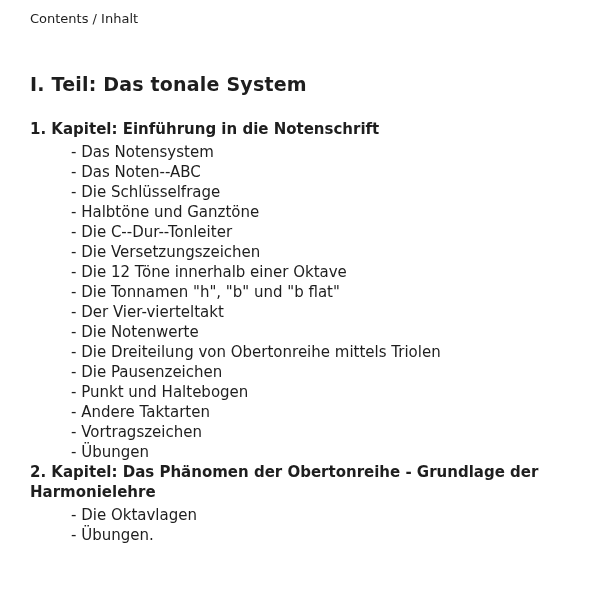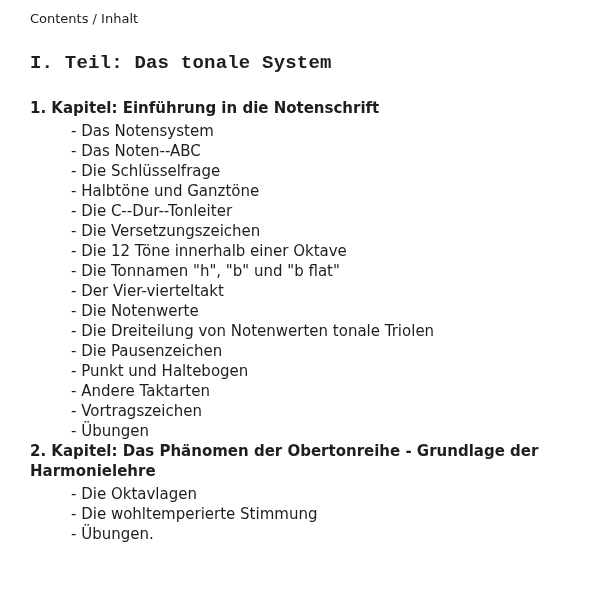--- a/index.html
+++ b/index.html
@@ -19,26 +19,25 @@
     box-sizing: border-box;
     width: 600px;
     height: 600px;
   }
   .contents-label {
     font-size: 13px;
     line-height: 18px;
     font-weight: 400;
   }
   .part-title {
-    margin-top: 24px;
+    margin-top: 45px;
     font-size: 19px;
     line-height: 22px;
     font-weight: 700;
     letter-spacing: 0.2px;
-    font-family: Liberation Mono, monospace;
   }
   .chapter-title {
     font-size: 15px;
     line-height: 20px;
     font-weight: 700;
     max-width: 555px;
   }
   .chapter-title.first {
     margin-top: 24px;
   }
@@ -70,29 +69,28 @@
       <div class="toc-item">- Das Notensystem</div>
       <div class="toc-item">- Das Noten--ABC</div>
       <div class="toc-item">- Die Schlüsselfrage</div>
       <div class="toc-item">- Halbtöne und Ganztöne</div>
       <div class="toc-item">- Die C--Dur--Tonleiter</div>
       <div class="toc-item">- Die Versetzungszeichen</div>
       <div class="toc-item">- Die 12 Töne innerhalb einer Oktave</div>
       <div class="toc-item">- Die Tonnamen "h", "b" und "b flat"</div>
       <div class="toc-item">- Der Vier-vierteltakt</div>
       <div class="toc-item">- Die Notenwerte</div>
-      <div class="toc-item">- Die Dreiteilung von Notenwerten tonale Triolen</div>
+      <div class="toc-item">- Die Dreiteilung von Obertonreihe mittels Triolen</div>
       <div class="toc-item">- Die Pausenzeichen</div>
       <div class="toc-item">- Punkt und Haltebogen</div>
       <div class="toc-item">- Andere Taktarten</div>
       <div class="toc-item">- Vortragszeichen</div>
       <div class="toc-item">- Übungen</div>
     </div>
 
   <div class="chapter-title second">2. Kapitel: Das Phänomen der Obertonreihe - Grundlage der Harmonielehre</div>
 
   <div class="toc-list">
       <div class="toc-item">- Die Oktavlagen</div>
-      <div class="toc-item">- Die wohltemperierte Stimmung</div>
       <div class="toc-item">- Übungen.</div>
     </div>
 
 </div>
 
 </body></html>

